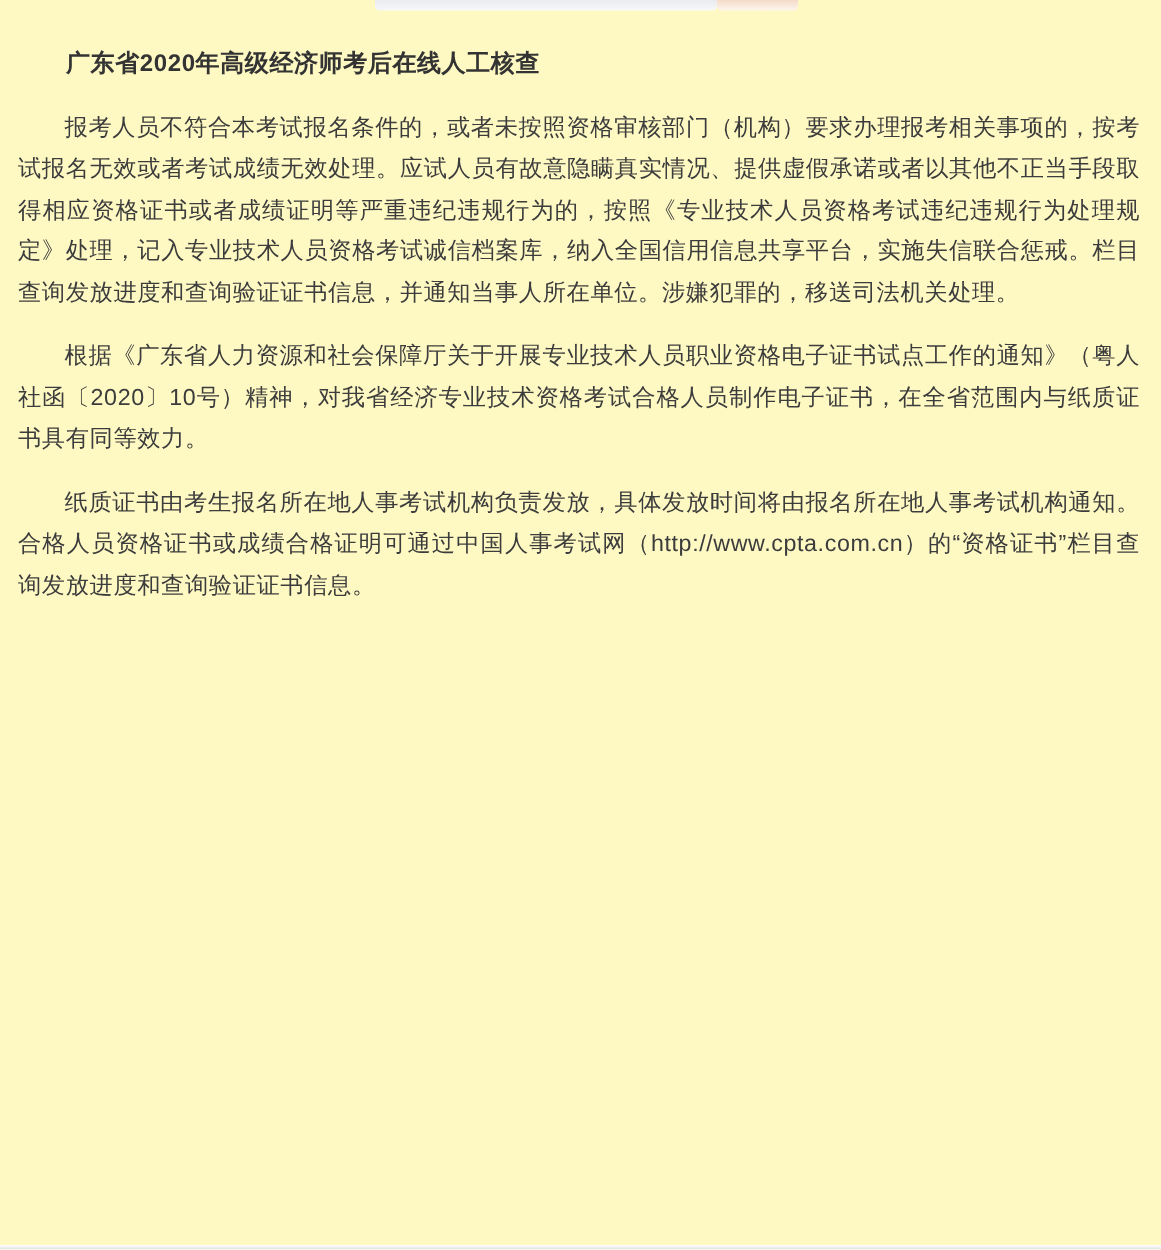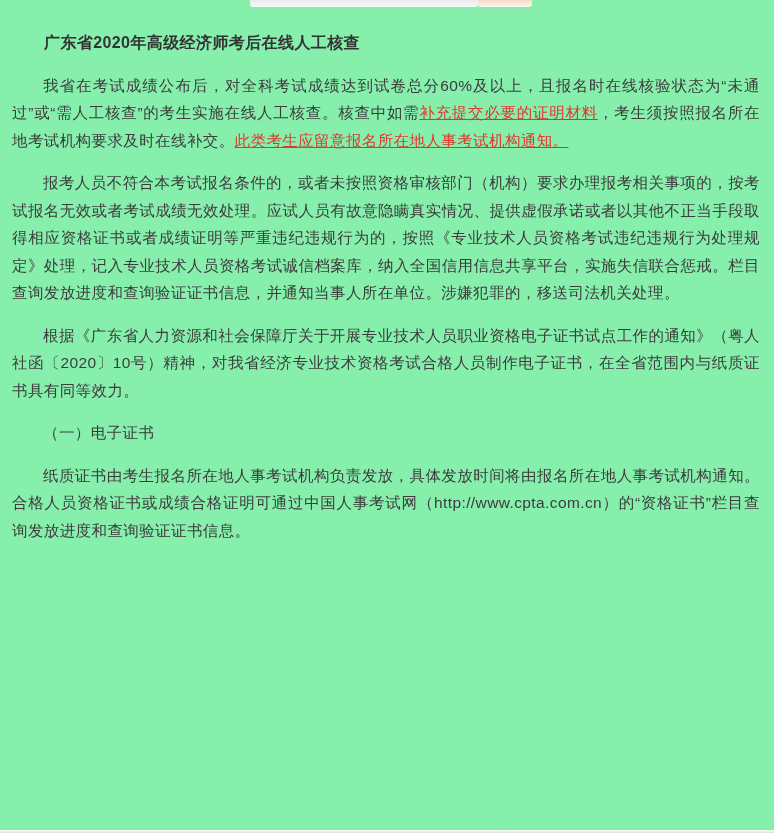--- a/index.html
+++ b/index.html
@@ -1,19 +1,19 @@
 <!DOCTYPE html>
 <html><head>
 <meta charset="utf-8">
 <style>
   html,body { margin:0; padding:0; background:#ffffff; }
   .page {
     position:relative;
     width:774px; height:833px;
-    background:#86efac;
+    background:#fef9c3;
     overflow:hidden;
     font-family:"Liberation Sans","DejaVu Sans",sans-serif;
   }
   
   .remnant-gray {
     position:absolute; top:0; left:250px; width:228px; height:7px;
     background:linear-gradient(to bottom,#e9ebee,#f7f8f9);
     border-radius:0 0 3px 3px;
   }
   .remnant-orange {
@@ -55,30 +55,28 @@
 
   <div>
     <div class="remnant-gray"></div>
     <div class="remnant-orange"></div>
   </div>
 
   <article>
 
     <h3 class="first">广东省2020年高级经济师考后在线人工核查</h3>
 
-    <p><span>我省在考试成绩公布后，对全科考试成绩达到试卷总分60%及以上，且报名时在线核验状态为“未通过”或“需人工核查”的考生实施在线人工核查。核查中如需</span><span class="red">补充提交必要的证明材料</span><span>，考生须按照报名所在地考试机构要求及时在线补交。</span><span class="red">此类考生应留意报名所在地人事考试机构通知。</span></p>
 
 
 
     <p><span>报考人员不符合本考试报名条件的，或者未按照资格审核部门（机构）要求办理报考相关事项的，按考试报名无效或者考试成绩无效处理。应试人员有故意隐瞒真实情况、提供虚假承诺或者以其他不正当手段取得相应资格证书或者成绩证明等严重违纪违规行为的，按照《专业技术人员资格考试违纪违规行为处理规定》处理，记入专业技术人员资格考试诚信档案库，纳入全国信用信息共享平台，实施失信联合惩戒。栏目查询发放进度和查询验证证书信息，并通知当事人所在单位。涉嫌犯罪的，移送司法机关处理。</span></p>
 
 
     <p><span>根据《广东省人力资源和社会保障厅关于开展专业技术人员职业资格电子证书试点工作的通知》（粤人社函〔2020〕10号）精神，对我省经济专业技术资格考试合格人员制作电子证书，在全省范围内与纸质证书具有同等效力。</span></p>
 
-    <p><span>（一）电子证书</span></p>
 
 
 
     <p><span>纸质证书由考生报名所在地人事考试机构负责发放，具体发放时间将由报名所在地人事考试机构通知。合格人员资格证书或成绩合格证明可通过中国人事考试网（http://www.cpta.com.cn）的“资格证书”栏目查询发放进度和查询验证证书信息。</span></p>
 
   </article>
 
   <div class="bottom-edge"></div>
 
 </div>

